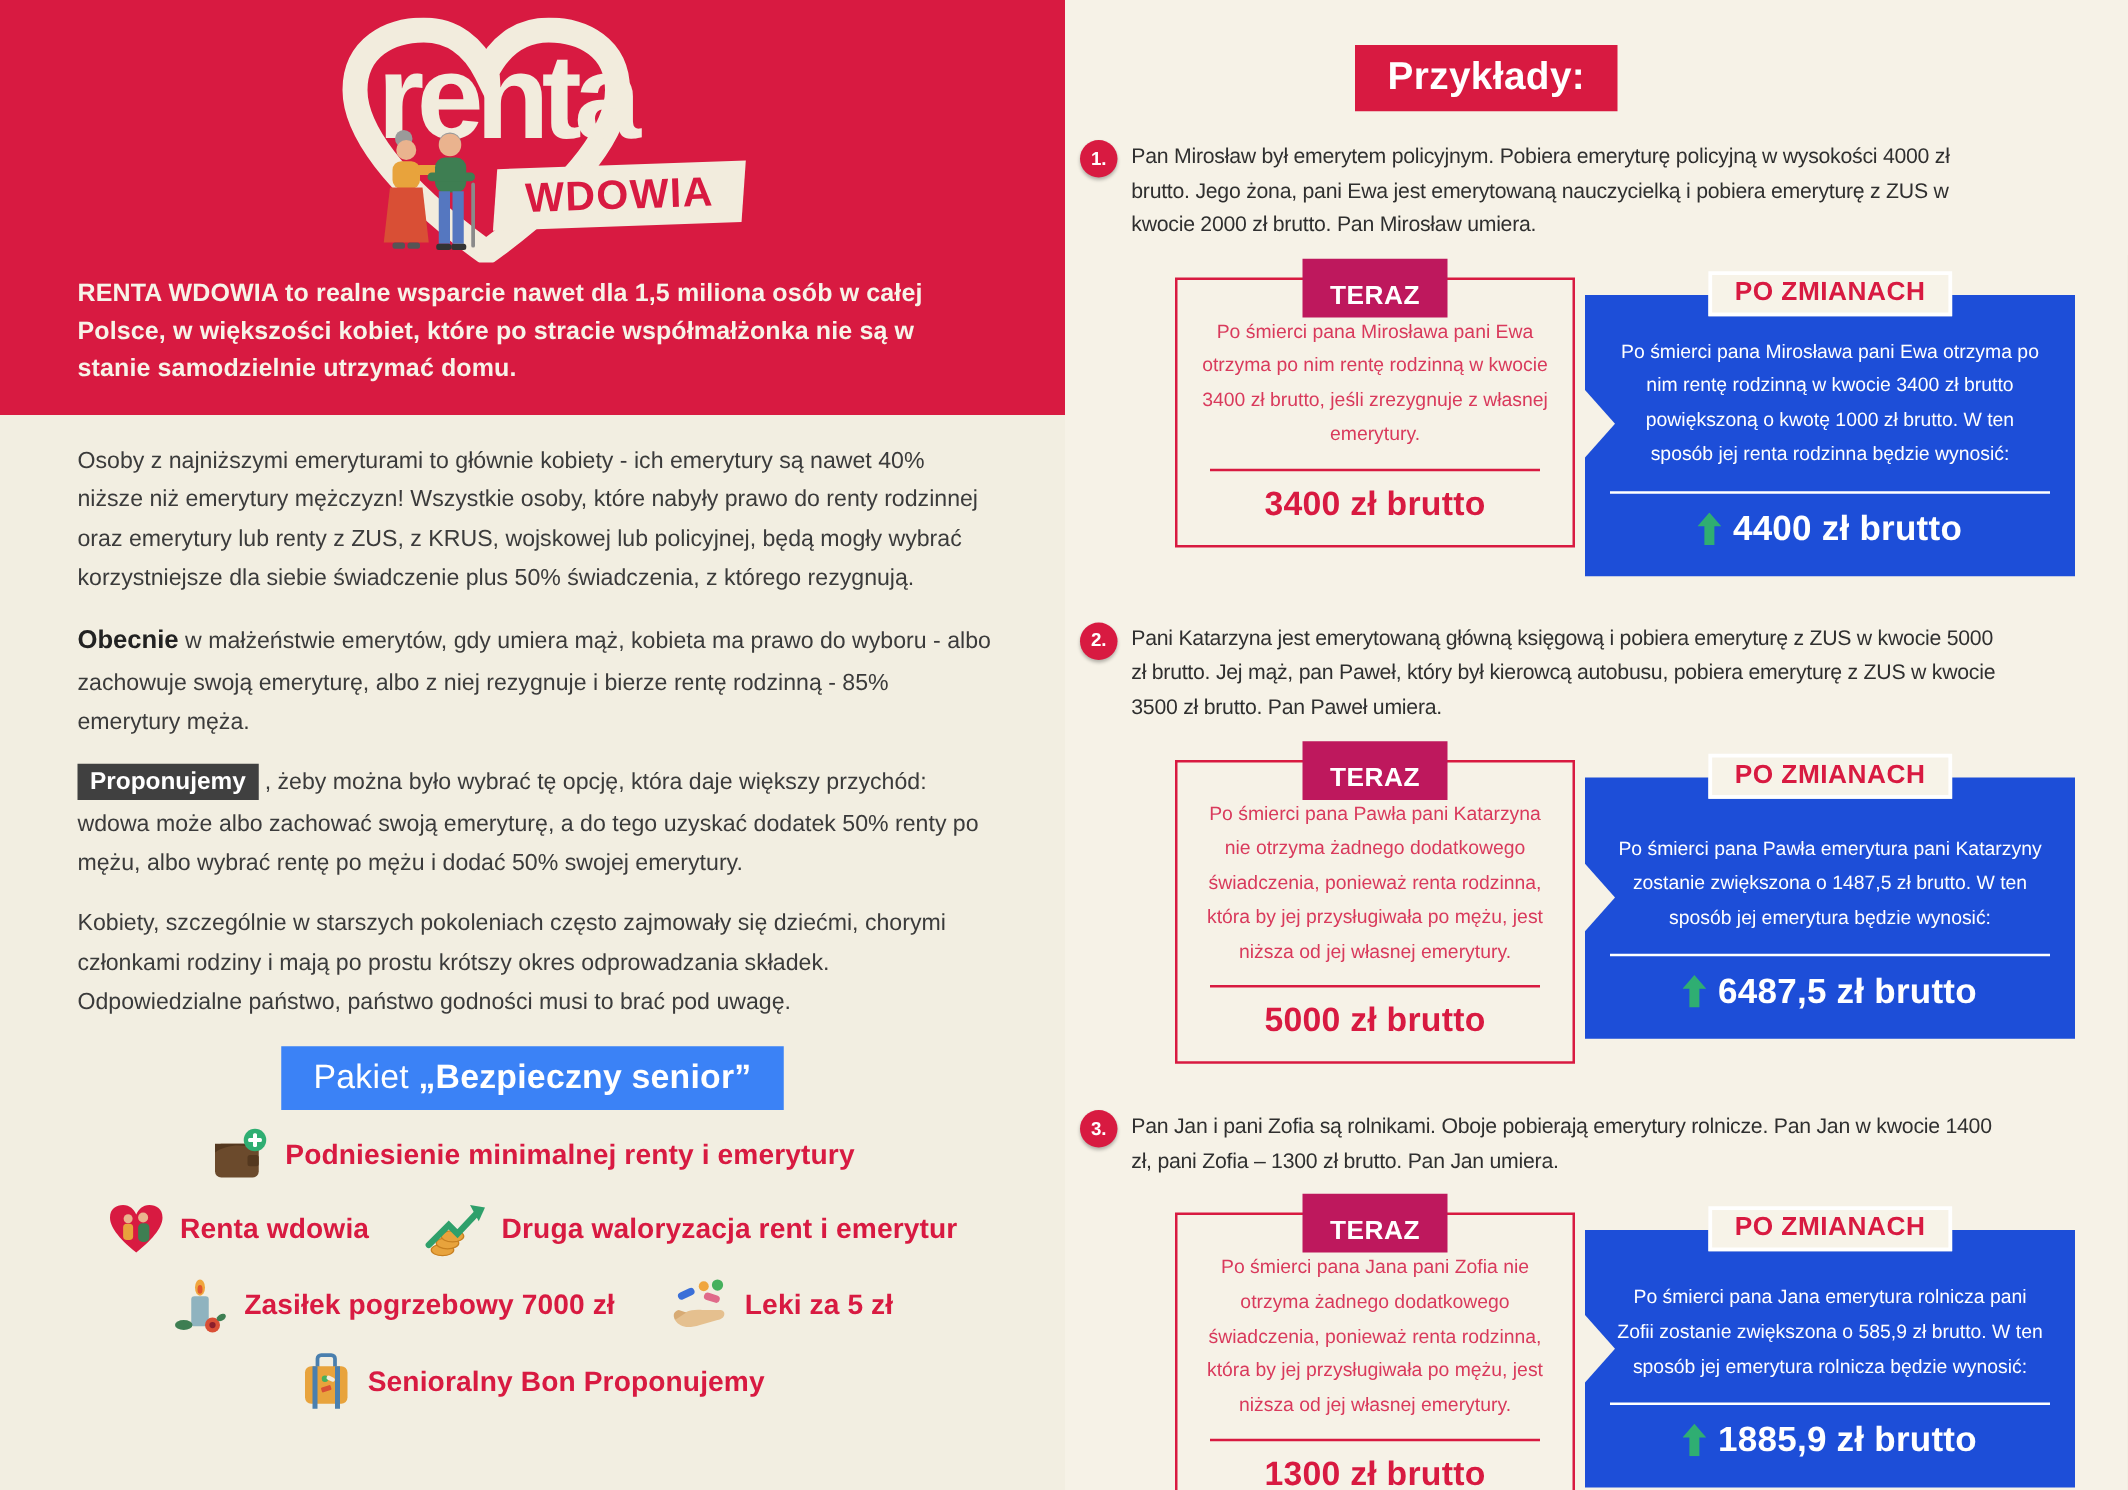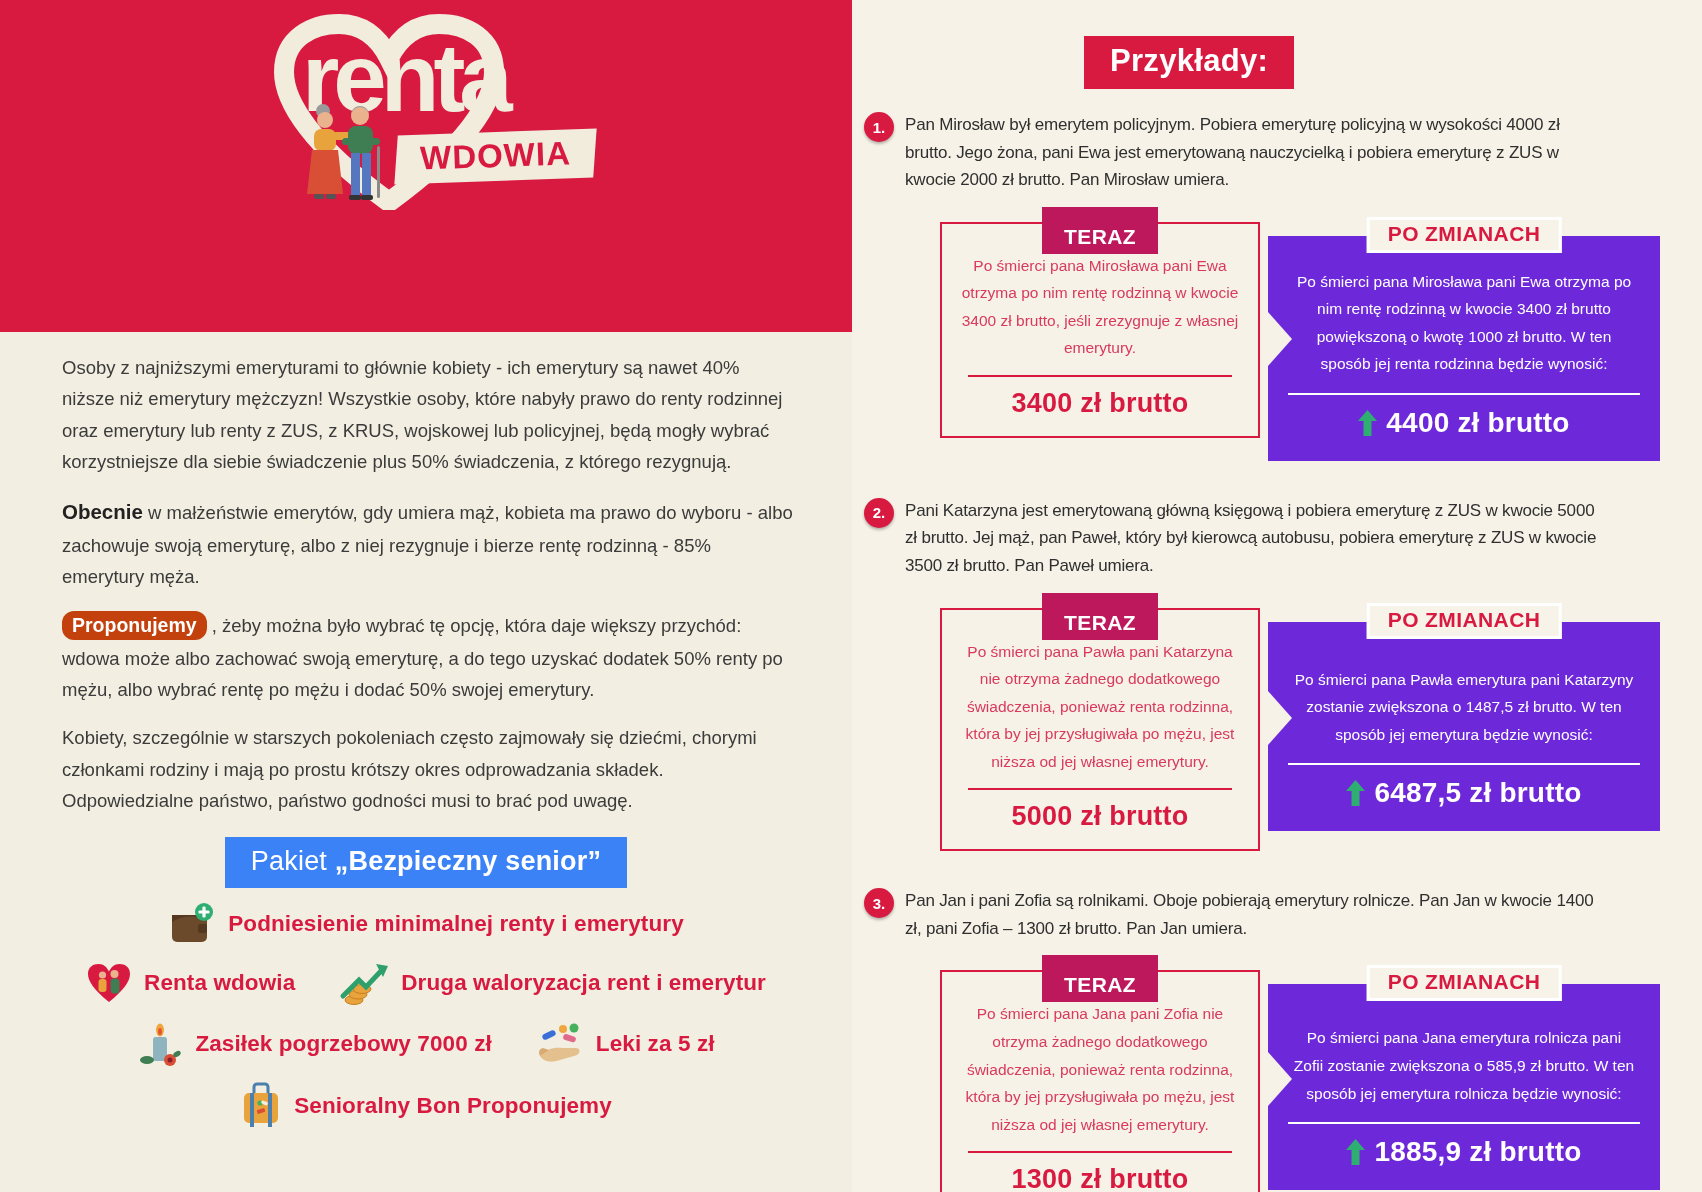--- a/index.html
+++ b/index.html
@@ -29,22 +29,22 @@
   }
   .logo-couple{position:absolute;left:62px;top:86px;}
   .lead{
     color:#f7f3e8;font-weight:700;font-size:20px;line-height:1.5;
     margin:12px 62px 0;letter-spacing:.1px;
   }
   .body-copy{padding:20px 58px 0 62px;color:#3b3b3b;font-size:18.5px;line-height:1.7;}
   .body-copy p{margin:0 0 17px;}
   .bold-lead{font-weight:800;color:#222;font-size:20.5px;}
   .chip{
-    background:#c2410c;color:#fff;font-weight:800;
-    padding:3px 10px 4px;font-size:19.5px;border-radius:12px;
+    background:#404040;color:#fff;font-weight:800;
+    padding:3px 10px 4px;font-size:19.5px;
   }
   .pakiet-banner{
     width:fit-content;margin:20px auto 0;background:#3b82f6;color:#fff;
     font-size:27px;padding:9px 26px 11px;letter-spacing:.2px;
   }
   .pakiet-banner .bold{font-weight:800;}
   .pk-items{margin-top:14px;}
   .pk-row{display:flex;justify-content:center;align-items:center;gap:44px;margin-top:14px;}
   .pk-item{display:flex;align-items:center;gap:12px;}
   .pk-label{color:#d81a41;font-weight:800;font-size:22.5px;letter-spacing:.1px;}
@@ -74,21 +74,21 @@
   .box-text{
     text-align:center;font-size:15.5px;line-height:1.78;
     padding:28px 14px 0;color:#d93a5c;
   }
   .box-divider{height:2px;background:#d81a41;margin:13px 26px 0;}
   .box-amount{
     text-align:center;color:#d81a41;font-weight:800;font-size:27px;
     padding:11px 0 17px;letter-spacing:.2px;
   }
   .box-po{
-    width:392px;background:#6d28d9;margin-left:8px;margin-top:14px;border:none;
+    width:392px;background:#1d4ed8;margin-left:8px;margin-top:14px;border:none;
   }
   .box-po::before{
     content:"";position:absolute;left:0;top:46%;transform:translateY(-50%);
     border-top:27px solid transparent;border-bottom:27px solid transparent;
     border-left:24px solid #f6f2e7;
   }
   .box-po .box-label{
     background:#f7f3e8;color:#d81a41;border:3px solid #ffffff;top:-19px;padding:2px 18px 4px;
   }
   .box-po .box-text{color:#fff;padding:32px 22px 0;}
@@ -130,20 +130,21 @@
             <rect x="50" y="28" width="25" height="28" rx="8" fill="#3e7e52"></rect>
             <rect x="53" y="55" width="9" height="42" fill="#5577c0"></rect>
             <rect x="64" y="55" width="9" height="42" fill="#5577c0"></rect>
             <rect x="51" y="97" width="12" height="5" rx="2" fill="#333"></rect>
             <rect x="63" y="97" width="12" height="5" rx="2" fill="#333"></rect>
             <rect x="79" y="48" width="3" height="52" rx="1.5" fill="#8a8a8a"></rect>
             <rect x="44" y="40" width="38" height="7" rx="3.5" fill="#3e7e52"></rect>
           </svg>
         </span>
       </div>
+      <p class="lead">RENTA WDOWIA to realne wsparcie nawet dla 1,5 miliona osób w całej Polsce, w większości kobiet, które po stracie współmałżonka nie są w stanie samodzielnie utrzymać domu.</p>
     </div>
 
     <div class="body-copy">
       <p>Osoby z najniższymi emeryturami to głównie kobiety - ich emerytury są nawet 40% niższe niż emerytury mężczyzn! Wszystkie osoby, które nabyły prawo do renty rodzinnej oraz emerytury lub renty z ZUS, z KRUS, wojskowej lub policyjnej, będą mogły wybrać korzystniejsze dla siebie świadczenie plus 50% świadczenia, z którego rezygnują.</p>
       <p><span class="bold-lead">Obecnie</span><span> w małżeństwie emerytów, gdy umiera mąż, kobieta ma prawo do wyboru - albo zachowuje swoją emeryturę, albo z niej rezygnuje i bierze rentę rodzinną - 85% emerytury męża.</span></p>
       <p><span class="chip">Proponujemy</span><span> , żeby można było wybrać tę opcję, która daje większy przychód: wdowa może albo zachować swoją emeryturę, a do tego uzyskać dodatek 50% renty po mężu, albo wybrać rentę po mężu i dodać 50% swojej emerytury.</span></p>
       <p style="margin-bottom:0;">Kobiety, szczególnie w starszych pokoleniach często zajmowały się dziećmi, chorymi członkami rodziny i mają po prostu krótszy okres odprowadzania składek. Odpowiedzialne państwo, państwo godności musi to brać pod uwagę.</p>
     </div>
 
     <div class="pakiet-banner">

